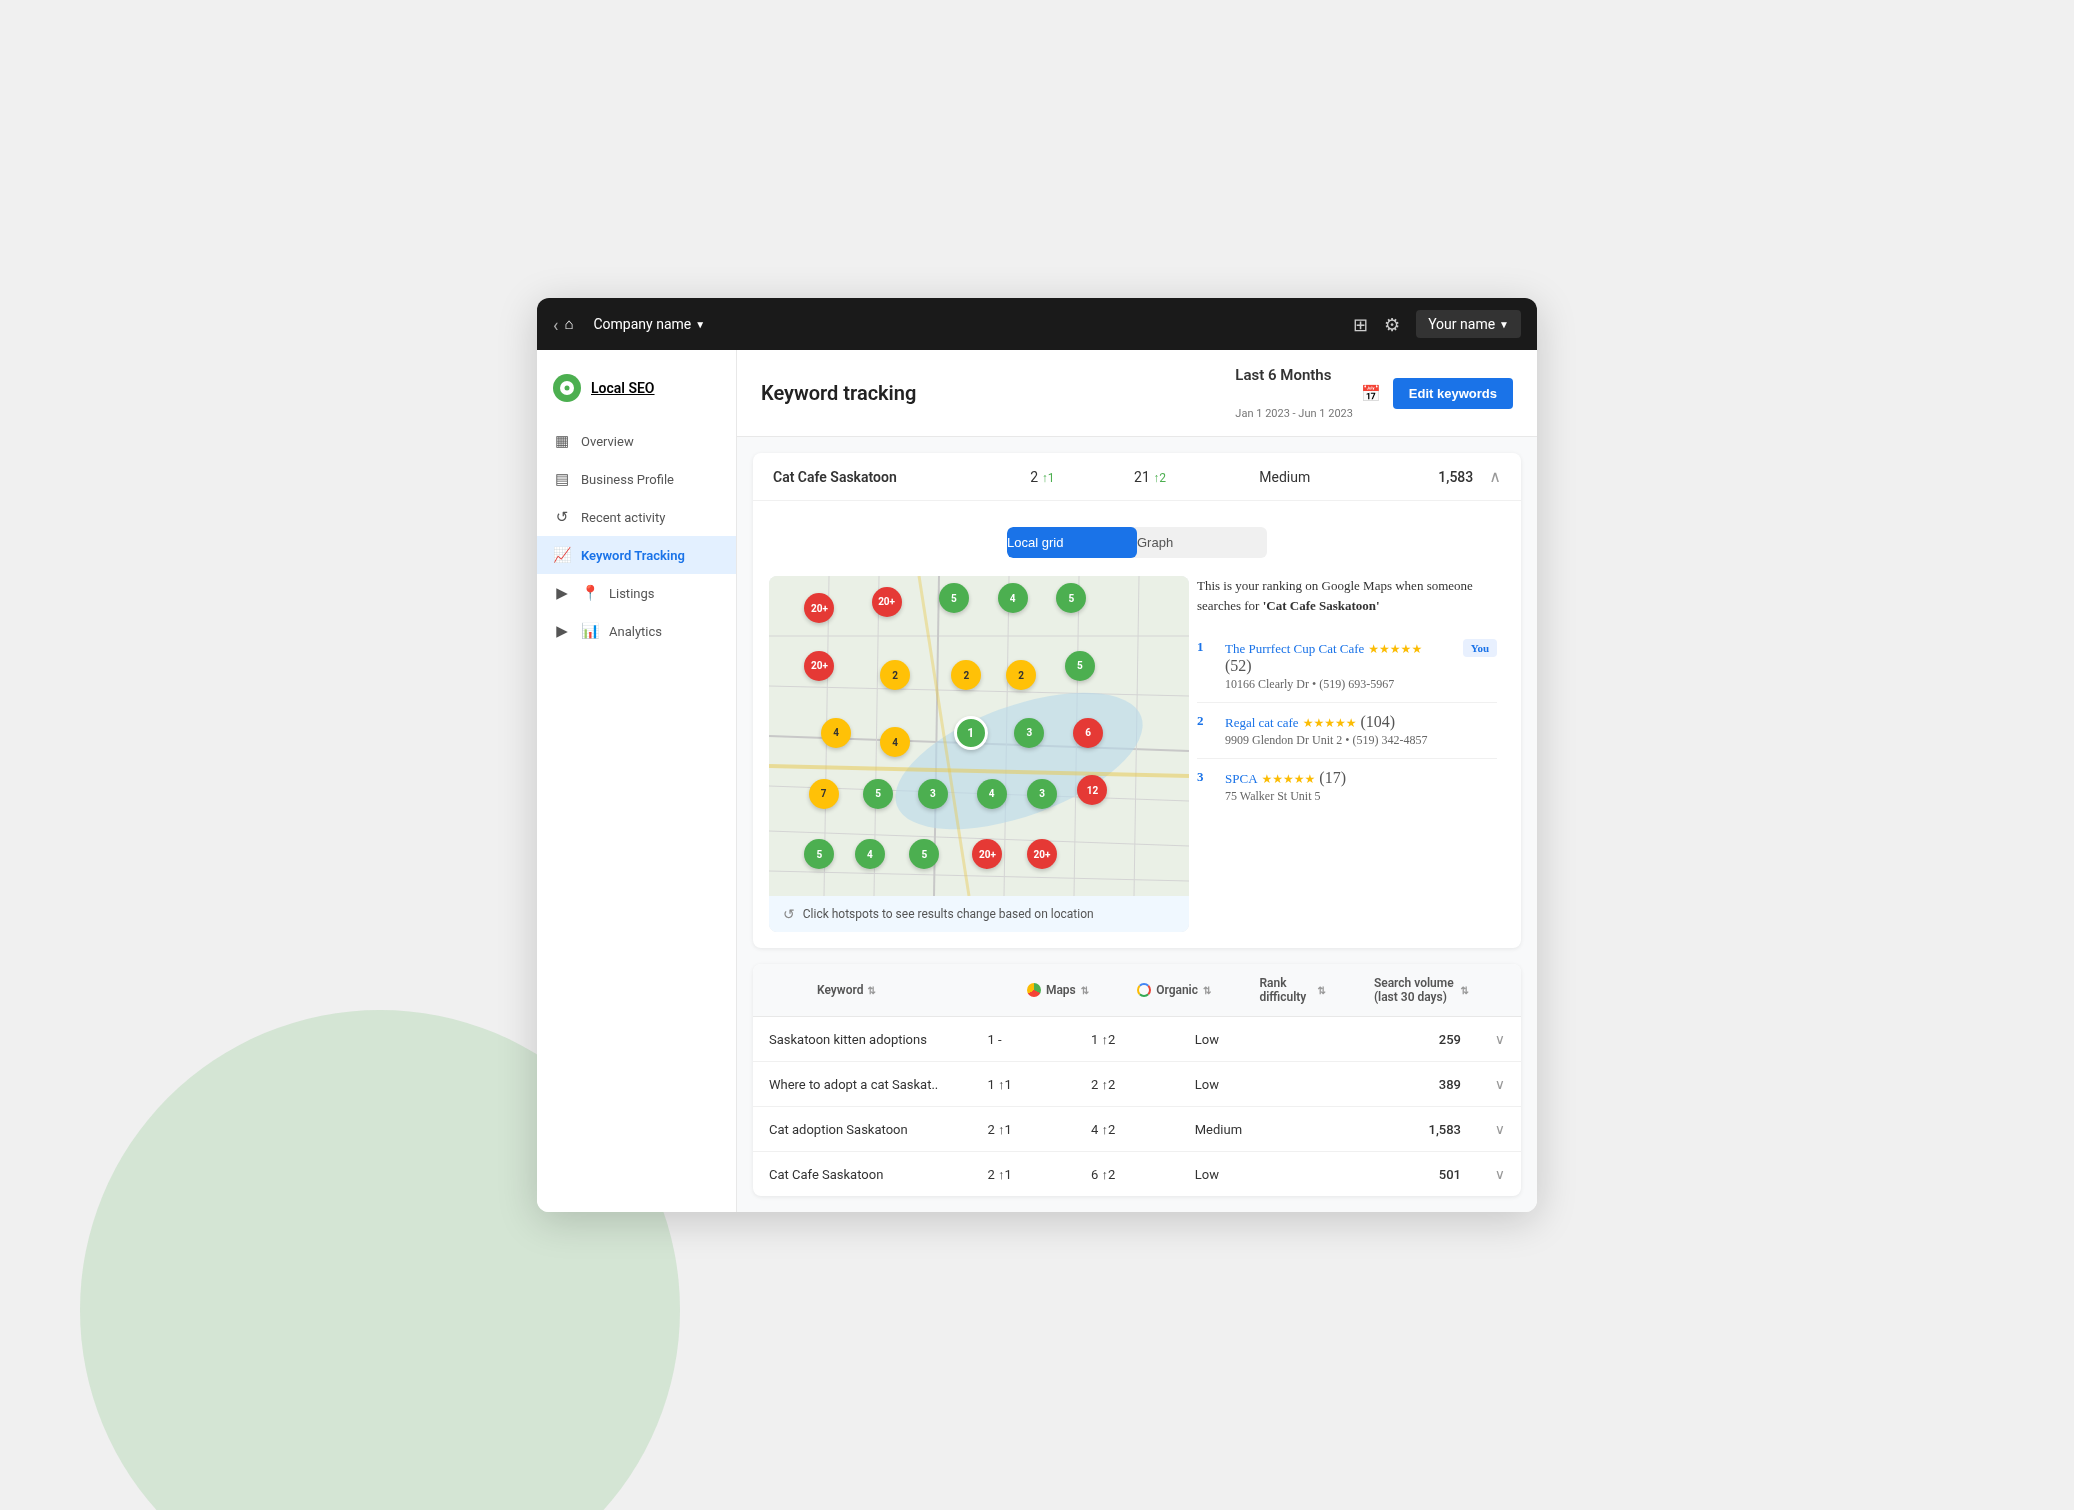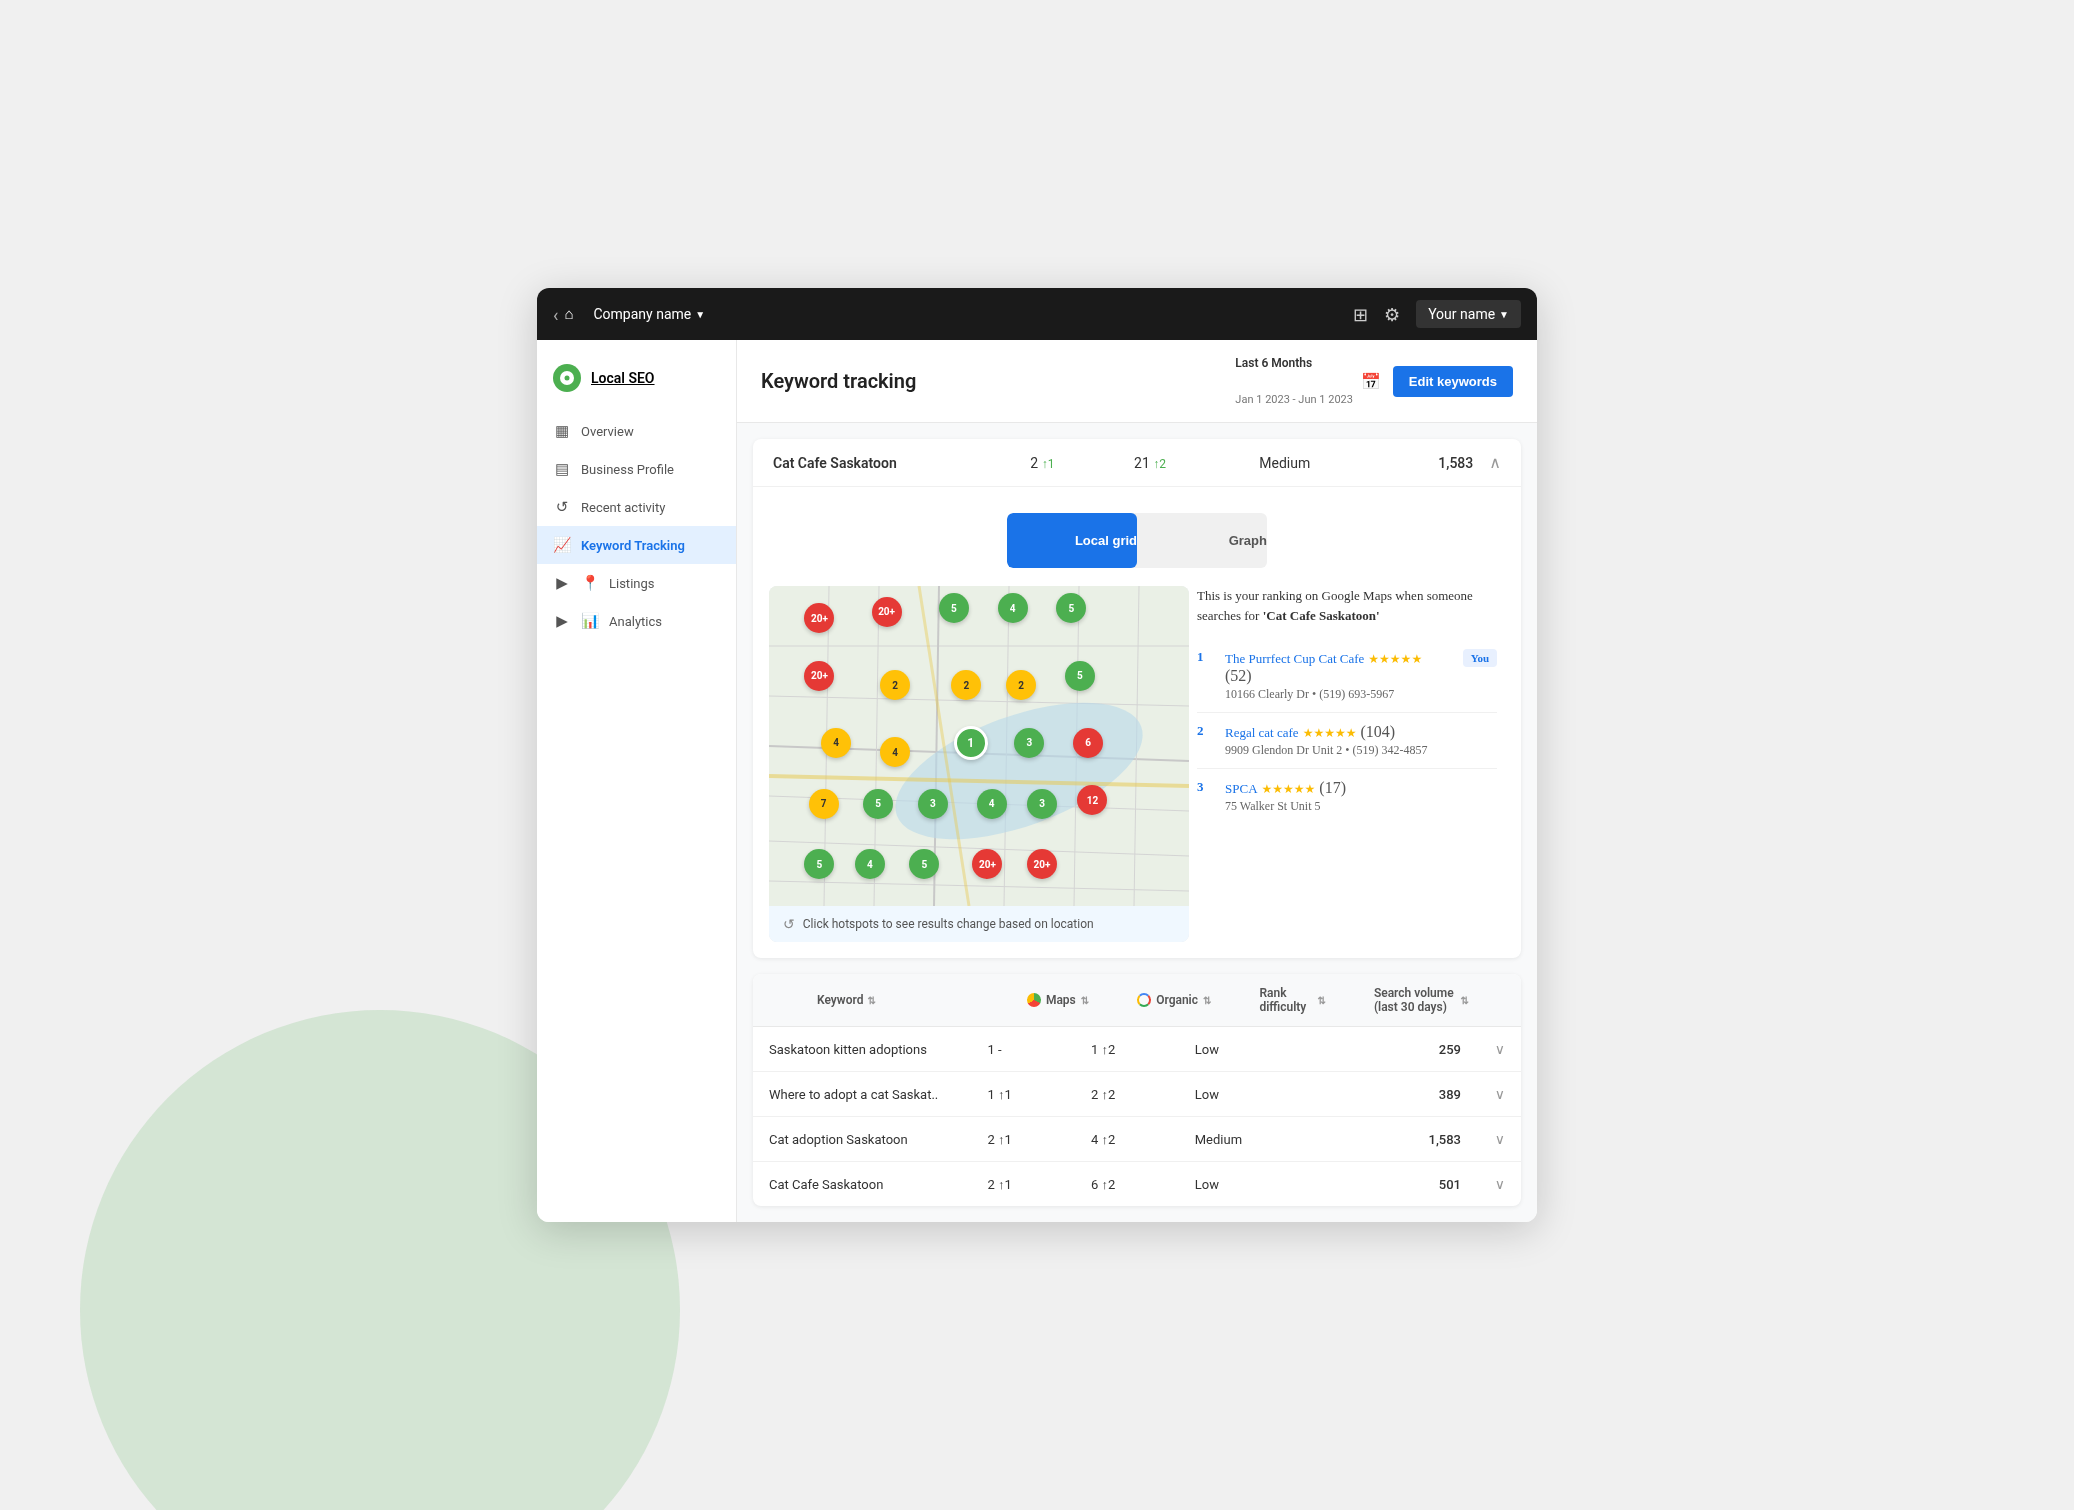--- a/index.html
+++ b/index.html
@@ -200,21 +200,21 @@
     }
     .date-range {
       display: flex;
       align-items: center;
       gap: 8px;
       font-size: 12px;
       color: #555;
     }
     .date-range-label {
       font-weight: 600;
-      font-size: 12px;
+      font-size: 15px;
       color: #333;
     }
     .date-range-value {
       font-size: 11px;
       color: #777;
       margin-top: 23px;
     }
     .calendar-icon {
       color: #555;
       font-size: 16px;
@@ -286,24 +286,24 @@
     .tab-toggle {
       display: flex;
       margin: 14px auto;
       background: #f0f0f0;
       border-radius: 6px;
       overflow: hidden;
       width: 260px;
     }
     .tab-btn {
       flex: 1;
-      padding: 20px 0;
-      text-align: right;
+      padding: 8px 0;
+      text-align: left;
       font-size: 13px;
-      font-weight: 700;
+      font-weight: 400;
       color: #555;
       cursor: pointer;
       border: none;
       background: transparent;
     }
     .tab-btn.active {
       background: #1a73e8;
       color: #fff;
       border-radius: 6px;
     }

